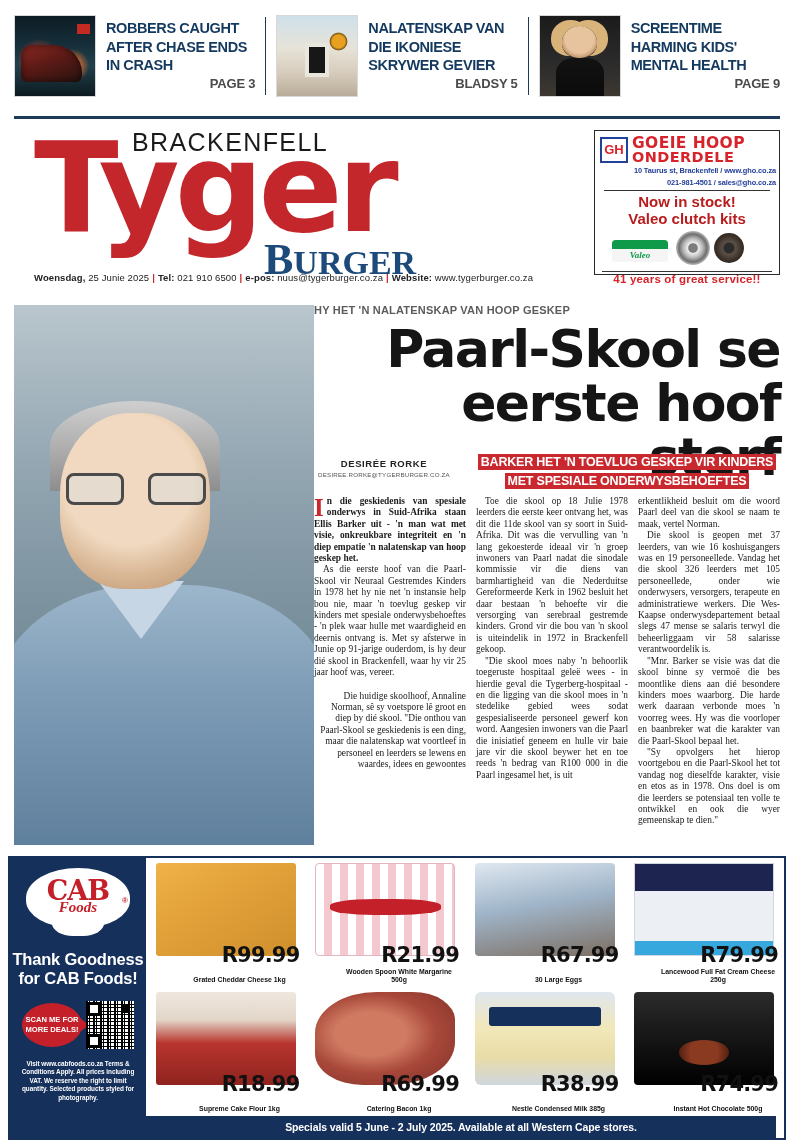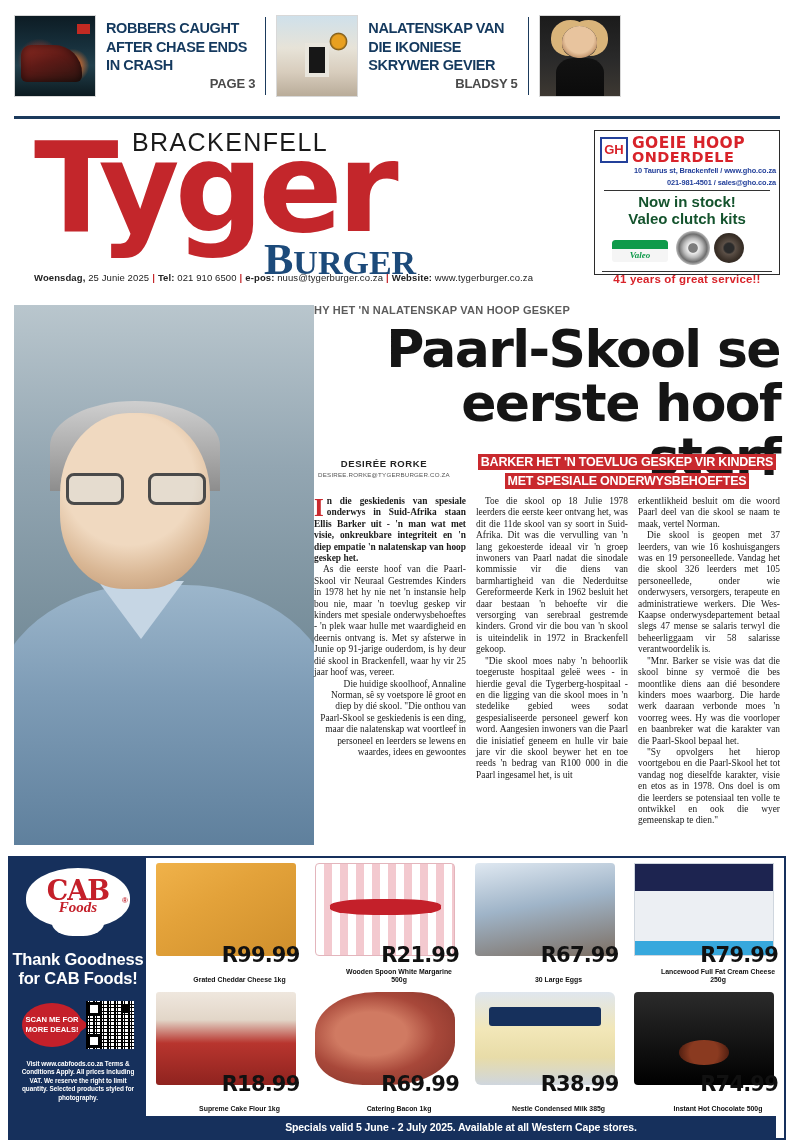--- a/index.html
+++ b/index.html
@@ -130,21 +130,21 @@
     font-size:15.5px;font-weight:bold;color:#d8232a;line-height:14px;
     letter-spacing:0.4px;font-family:"DejaVu Sans", sans-serif;
   }
   .gho-name div:last-child{font-size:14.5px;}
   .gho-contact{
     text-align:right;font-size:7.4px;font-weight:bold;color:#23409a;
     line-height:9.5px;margin-top:2px;letter-spacing:-0.1px;
   }
   .gho-hr{height:1px;background:#333;margin:3px 6px;}
   .gho-headline{
-    text-align:center;font-size:15px;font-weight:bold;color:#14532d;
+    text-align:center;font-size:15px;font-weight:bold;color:#b91c1c;
     line-height:16px;margin-top:1px;
   }
   .gho-art{position:relative;height:42px;margin-top:1px;}
   .valeo{
     position:absolute;left:14px;top:12px;width:56px;height:22px;
     background:#f5f5f5;border-radius:3px;overflow:hidden;
   }
   .valeo:before{
     content:"";position:absolute;left:0;right:0;top:0;height:9px;
     background:#0f9a4a;border-radius:3px 3px 0 0;
@@ -231,21 +231,21 @@
   }
   .col p{margin:0;text-indent:9px;}
   .col p.first{text-indent:0;}
   #col1{left:300px;top:196px;width:152px;}
   .dropcap{
     float:left;font-family:"Liberation Serif", serif;
     font-size:25px;line-height:20px;font-weight:bold;color:#c9292e;
     padding:1px 3px 0 0;margin-top:1px;
   }
   #col1 .taper{width:100%;}
-  #col1 .taper p{text-align:right;}
+  #col1 .taper p{text-align:right;margin-top:12px;}
   #col2{left:462px;top:196px;width:152px;}
   #col3{left:624px;top:196px;width:142px;}
 
   .bold-open{font-weight:bold;}
 
   
   .cab{
     position:absolute;left:8px;top:856px;width:778px;height:284px;
     border:2px solid #16305c;box-sizing:border-box;background:#fff;
   }
@@ -379,20 +379,24 @@
         <span class="teaser-page">BLADSY 5</span>
       </div>
     </div>
 
     <div class="teaser-divider"></div>
 
     <div class="teaser">
       <div class="teaser-thumb">
           <div class="art-portrait"></div>
         </div>
+      <div class="teaser-text">
+        <span>SCREENTIME HARMING KIDS' MENTAL HEALTH</span>
+        <span class="teaser-page">PAGE 9</span>
+      </div>
     </div>
   </div>
 
   <div class="rule-strong" style="top:116px;height:3px;"></div>
 
   <div class="masthead">
     <div class="mh-brackenfell">BRACKENFELL</div>
     <div class="mh-tyger">Tyger</div>
     <div class="mh-burger" style="left:250px;top:114px;">
       <span class="cap">B</span><span>URGER</span>

